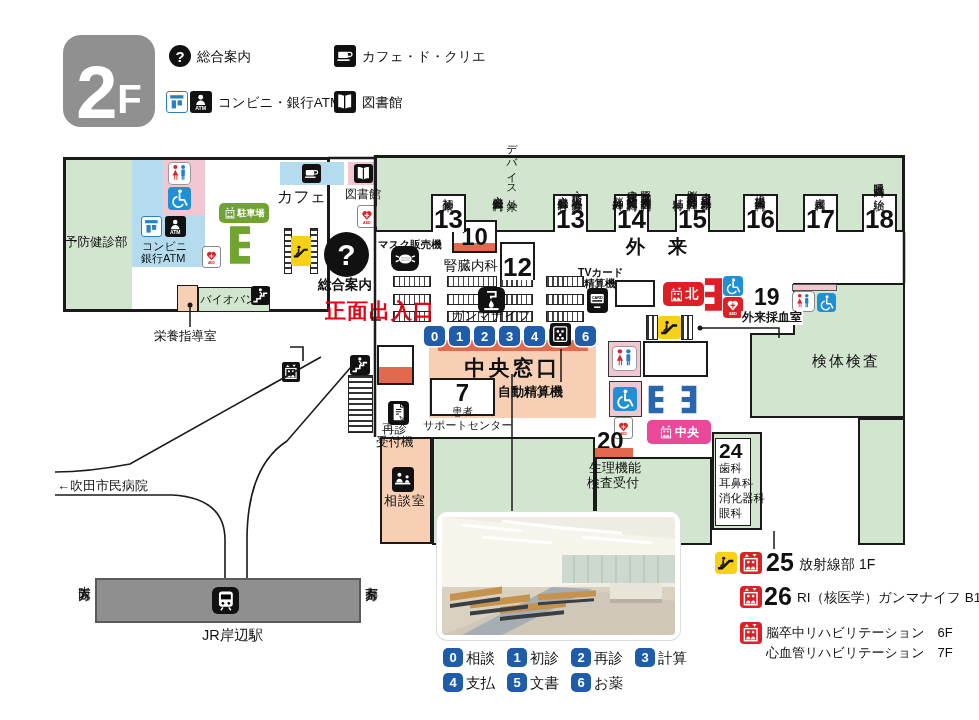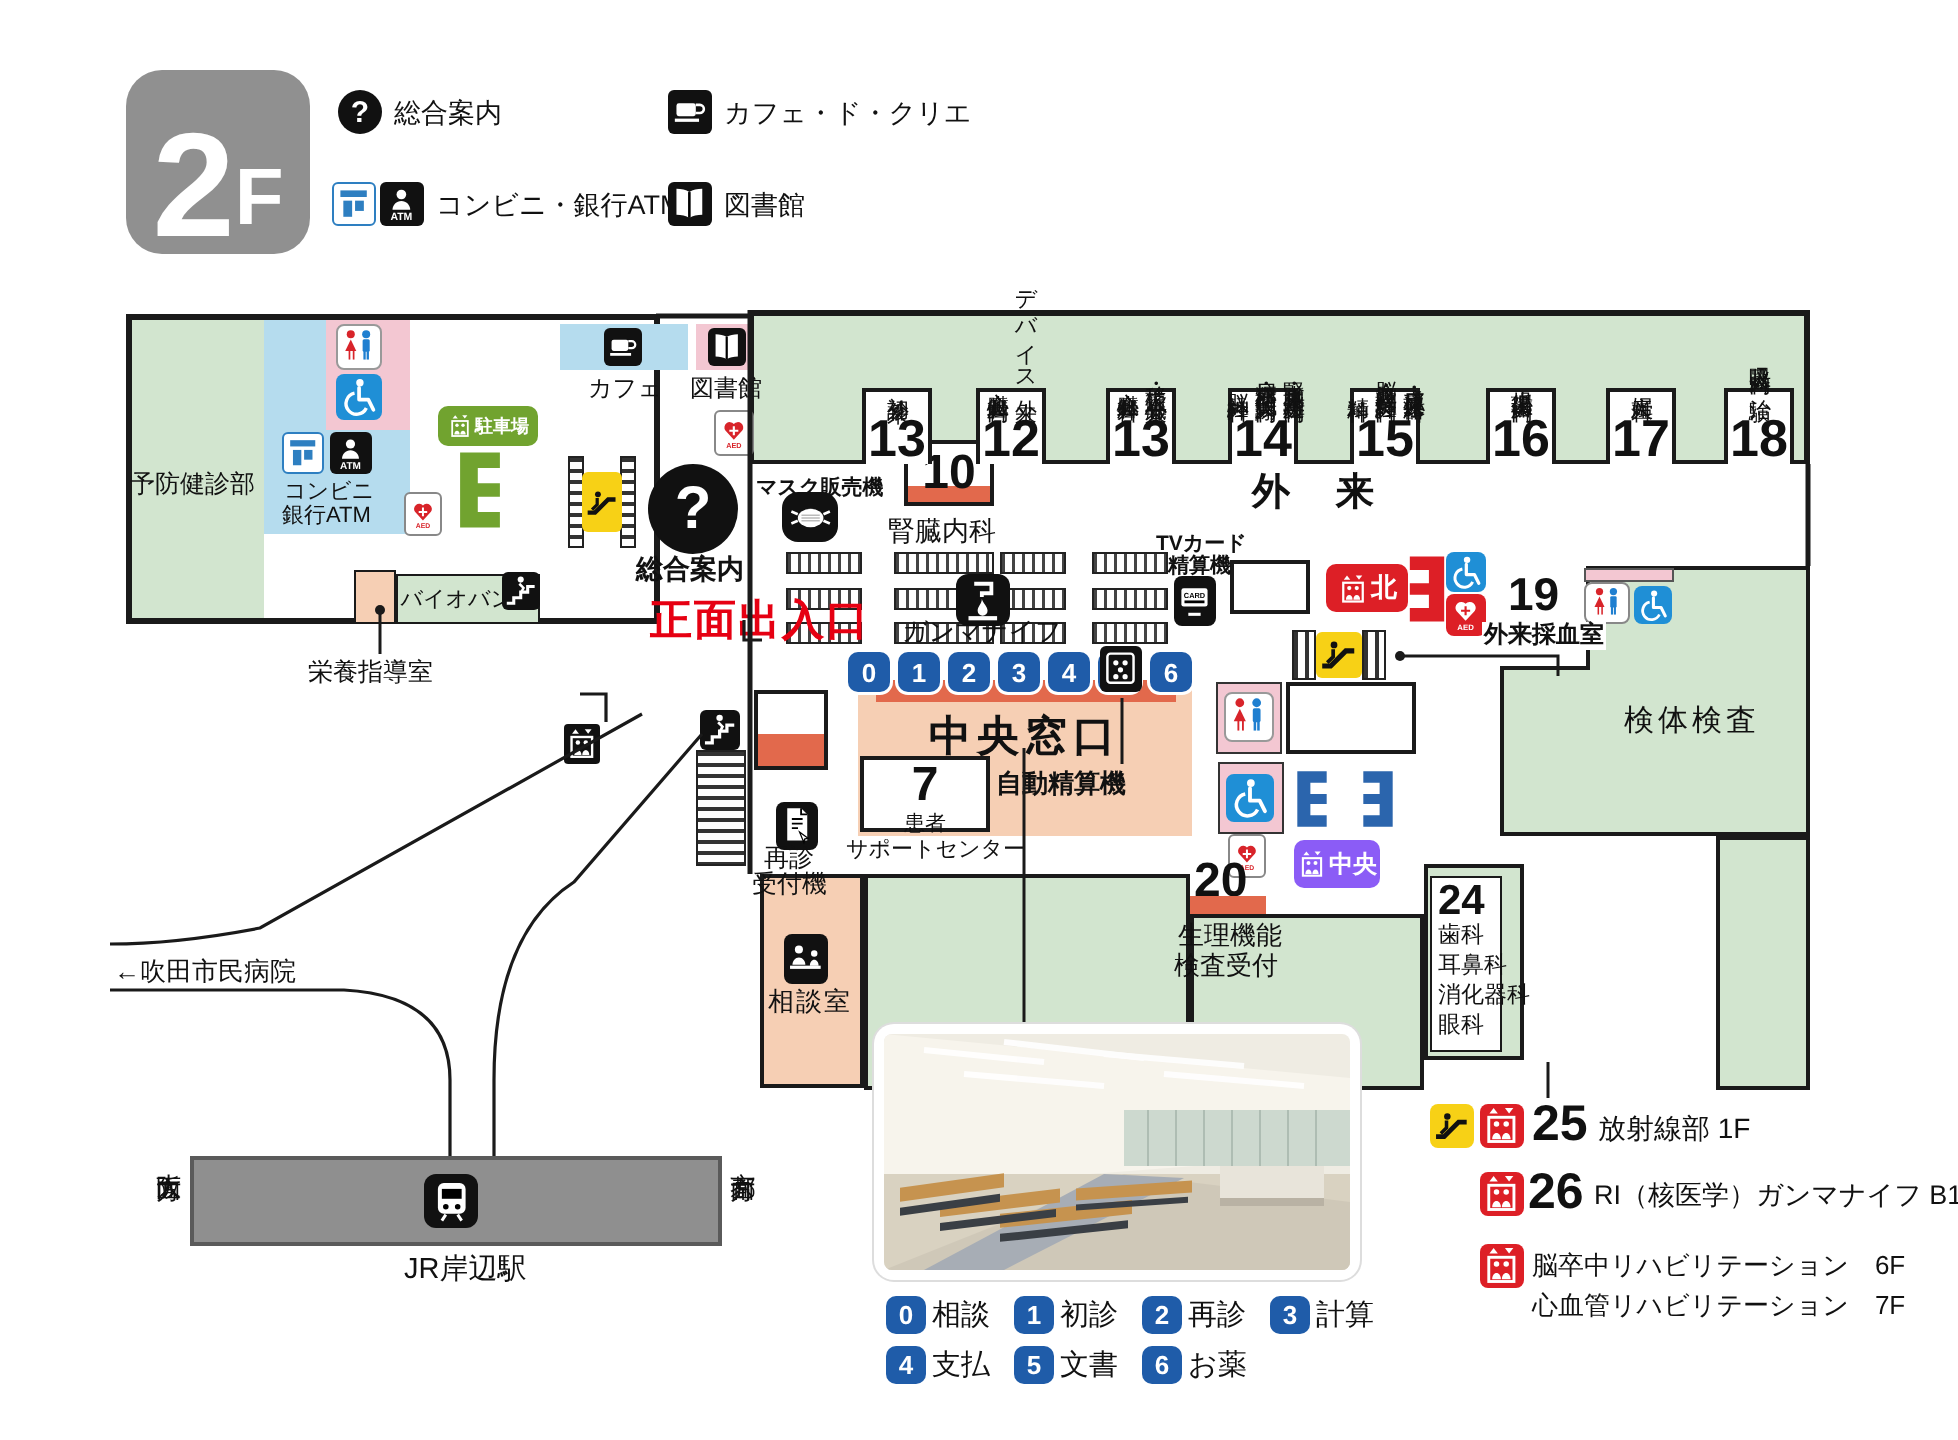--- a/index.html
+++ b/index.html
@@ -180,21 +180,21 @@
   <div class="lbl" style="left:154px;top:329px;font-size:12.5px;">栄養指導室</div>
 
   <div class="b" style="left:280px;top:162px;width:64px;height:23px;background:#b5dcee;z-index:2;"></div>
   <div class="ico blackico" style="left:302px;top:164px;width:19px;height:19px;border-radius:3px;">
       <svg viewBox="0 0 24 24">
         <rect x="4" y="7" width="12" height="8" rx="1.5" fill="#fff"></rect>
         <path d="M16 8h2.5a2.5 2.5 0 0 1 0 5H16" fill="none" stroke="#fff" stroke-width="1.6"></path>
         <rect x="3" y="16.5" width="15" height="2" fill="#fff"></rect>
       </svg>
     </div>
-  <div class="lbl" style="left:294px;top:188px;font-size:12px;">カフェ</div>
+  <div class="lbl" style="left:277px;top:188px;font-size:16px;">カフェ</div>
   <div class="b" style="left:348px;top:162px;width:34px;height:23px;background:#f3c7d2;z-index:2;"></div>
   <div class="ico blackico" style="left:354px;top:164px;width:19px;height:19px;border-radius:3px;">
       <svg viewBox="0 0 24 24">
         <path d="M12 5C10 3.6 7 3 4 3v16c3 0 6 .6 8 2 2-1.4 5-2 8-2V3c-3 0-6 .6-8 2z" fill="#fff"></path>
         <path d="M12 5v16" stroke="#000" stroke-width="1.6"></path>
       </svg>
     </div>
   <div class="lbl" style="left:345px;top:188px;font-size:12px;">図書館</div>
   <div class="ico aedbox" style="left:357px;top:205px;width:20px;height:23px;">
       <svg viewBox="0 0 24 26">
@@ -390,21 +390,21 @@
         <path d="M2,2 H20 V36 H2 V29 H12 V22 H2 V16 H12 V9 H2 Z" fill="currentColor"></path>
       </svg>
   </div>
   <div class="ico aedbox" style="left:614px;top:417px;width:19px;height:22px;">
       <svg viewBox="0 0 24 26">
         <path d="M12 18.5 5.6 11.6a4.1 4.1 0 0 1 6.4-5.1 4.1 4.1 0 0 1 6.4 5.1z" fill="#d8242a"></path>
         <path d="M12 8.2v7M8.6 11.7h6.8" stroke="#fff" stroke-width="1.6"></path>
         <text x="12" y="24.8" font-size="5.5" fill="#d8242a" text-anchor="middle" font-weight="bold" font-family="sans-serif">AED</text>
       </svg>
     </div>
-  <div class="badgepill" style="left:647px;top:420px;width:43px;height:24px;background:#8b5cf6;">
+  <div class="badgepill" style="left:647px;top:420px;width:64px;height:24px;background:#ec4899;">
     <span class="ico-mini" style="width:14px;height:14px;">
         <svg viewBox="0 0 24 24">
           <path d="M7.2 1.2l2.6 3.4H4.6z" fill="#fff"></path>
           <path d="M16.8 4.6 14.2 1.2h5.2z" fill="#fff"></path>
           <rect x="4.2" y="7" width="15.6" height="15" fill="none" stroke="#fff" stroke-width="1.8"></rect>
           <circle cx="9" cy="11.2" r="1.7" fill="#fff"></circle>
           <circle cx="15" cy="11.2" r="1.7" fill="#fff"></circle>
           <path d="M6.3 20.6c0-2.2 1.2-3.8 2.7-3.8s2.7 1.6 2.7 3.8z" fill="#fff"></path>
           <path d="M12.3 20.6c0-2.2 1.2-3.8 2.7-3.8s2.7 1.6 2.7 3.8z" fill="#fff"></path>
         </svg>
@@ -563,21 +563,21 @@
     </div>
   <div class="lbl" style="left:766px;top:626px;font-size:13px;">脳卒中リハビリテーション　6F</div>
   <div class="lbl" style="left:766px;top:646px;font-size:13px;">心血管リハビリテーション　7F</div>
 
 <div class="dept-stub" style="left: 431px;">
       <span class="stub-num">13</span>
     </div>
     <div class="dept-label" style="left: 441px;">
       <span class="vcol">初診外来</span>
     </div>
-    <div class="dept-stub" style="left: 488px;">
+    <div class="dept-stub" style="left: 500px; margin-top: 48px;">
       <span class="stub-num">12</span>
     </div>
     <div class="dept-label" style="left: 491px;">
       <span class="vcol">心臓血管内科</span>
       <span class="vcol">デバイス外来</span>
     </div>
     <div class="dept-stub" style="left: 553px;">
       <span class="stub-num">13</span>
     </div>
     <div class="dept-label" style="left: 556px;">

